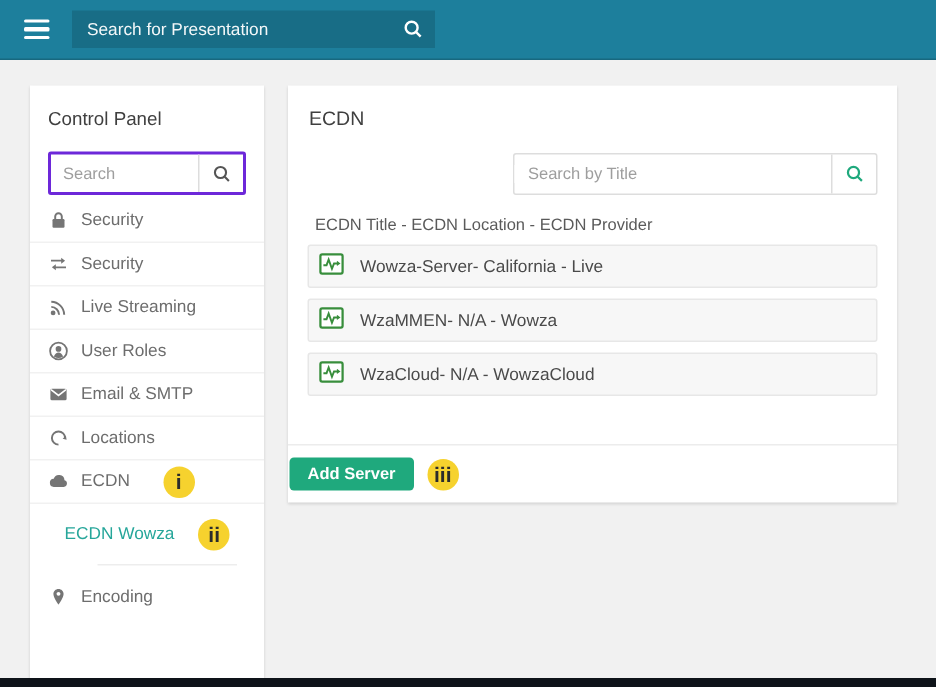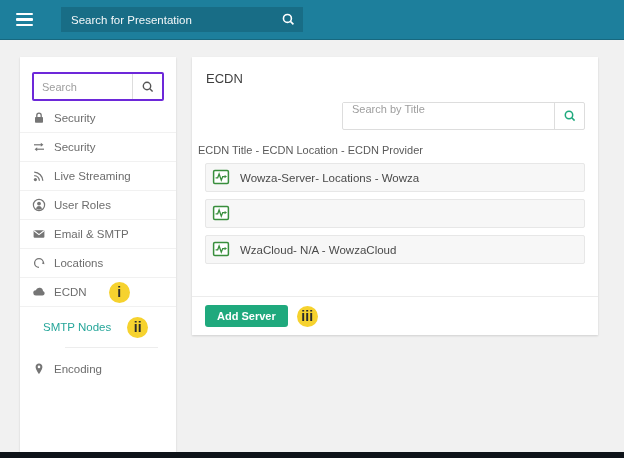--- a/index.html
+++ b/index.html
@@ -15,21 +15,21 @@
   .topbar {
     position:absolute; left:0; top:0; width:624px; height:40px;
     background:#1D7F9C;
     border-bottom:1px solid rgba(0,0,0,0.18);
     display:flex; align-items:center;
     z-index:5;
   }
   .hamburger { margin-left:16px; cursor:pointer; display:flex; flex-direction:column; gap:3px; }
   .hamburger span { width:17px; height:2.5px; background:#fff; border-radius:1px; }
   .topbar-search {
-    margin-left:28px; width:242px; height:25px;
+    margin-left:15px; width:242px; height:25px;
     background:rgba(0,0,0,0.14);
     display:flex; align-items:center;
   }
   .topbar-search input {
     flex:1; height:100%; background:transparent; border:none; outline:none;
     color:#fff; font-size:11.5px; padding-left:10px;
     font-family:"Liberation Sans", sans-serif;
   }
   .topbar-search input::placeholder { color:#fff; opacity:0.95; }
   .topbar-search .icon-btn { width:30px; display:flex; justify-content:center; cursor:pointer; }
@@ -80,43 +80,43 @@
     font-size:14px; font-weight:bold;
     display:flex; align-items:center; justify-content:center;
     flex:0 0 21px;
   }
 
   
   .main-title { padding:14px 0 0 14px; font-size:13px; color:#3f3f3f; }
   .main-search {
     margin:16px 13px 0 auto; width:243px; height:28px;
     border:1px solid #ddd; border-radius:2px;
-    display:flex; align-items:flex-start; background:#fff;
+    display:flex; align-items:center; background:#fff;
   }
   .main-search input {
     flex:1; min-width:0; border:none; outline:none; font-size:11px; padding-left:9px;
     color:#616161; font-family:"Liberation Sans", sans-serif;
   }
   .main-search input::placeholder { color:#9e9e9e; }
   .main-search .icon-btn {
     width:30px; height:100%; border-left:1px solid #ddd;
     display:flex; align-items:center; justify-content:center; cursor:pointer;
   }
-  .list-header { margin:14px 0 0 6px; font-size:11px; color:#5a5a5a; }
+  .list-header { margin:14px 0 0 18px; font-size:11px; color:#5a5a5a; }
   .rows { margin:7px 13px 0 13px; }
   .row {
     display:flex; align-items:center; gap:10px;
     height:29px; margin-bottom:7px; padding-left:6px;
     background:#F7F7F7; border:1px solid #E7E7E7; border-radius:2px;
     font-size:11.5px; color:#4a4a4a; cursor:pointer;
   }
   .card-footer {
     position:absolute; left:0; right:0; bottom:0; height:39px;
     border-top:1px solid #ececec;
-    display:flex; align-items:center; gap:9px; padding-left:13px;
+    display:flex; align-items:center; gap:9px; padding-left:1px;
   }
   .btn-green {
     background:#1FA97D; color:#fff; border:none; border-radius:3px;
     font-size:11px; font-weight:bold; height:22px; padding:0 12px;
     cursor:pointer; font-family:"Liberation Sans", sans-serif;
   }
 
   
   .bottom-strip {
     position:absolute; left:0; bottom:0; width:624px; height:6px;
@@ -137,20 +137,21 @@
     <div class="icon-btn">
       <svg width="15" height="15" viewBox="0 0 14 14">
           <circle cx="6" cy="6" r="3.7" fill="none" stroke="#fff" stroke-width="1.5"></circle>
           <line x1="8.8" y1="8.8" x2="11.6" y2="11.6" stroke="#fff" stroke-width="1.5"></line>
         </svg>
     </div>
   </div>
 </div>
 
 <div class="card sidebar">
+  <div class="sidebar-title">Control Panel</div>
 
   <div class="side-search">
     <input type="text" placeholder="Search" style="">
     <div class="icon-btn">
       <svg width="14" height="14" viewBox="0 0 14 14">
           <circle cx="6" cy="6" r="3.7" fill="none" stroke="#555" stroke-width="1.4"></circle>
           <line x1="8.8" y1="8.8" x2="11.6" y2="11.6" stroke="#555" stroke-width="1.4"></line>
         </svg>
     </div>
   </div>
@@ -217,21 +218,21 @@
     <li class="menu-item">
       <span class="mi">
         <svg width="14" height="14" viewBox="0 0 14 14">
             <path d="M4.1 10.6a2.7 2.7 0 01-.3-5.4 3.7 3.7 0 017.2.9 2.3 2.3 0 01-.5 4.5z" fill="#757575"></path>
           </svg>
       </span>
       <span>ECDN</span>
       <span class="abadge" style="margin-left:14px">i</span>
     </li>
     <li class="menu-item sub">
-      <span>SMTP Nodes</span>
+      <span>ECDN Wowza</span>
       <span class="abadge" style="margin-left:8px">ii</span>
     </li>
     <li class="sub-divider"></li>
     <li class="menu-item last">
       <span class="mi">
         <svg width="14" height="14" viewBox="0 0 14 14">
             <path d="M7 1.6C5.1 1.6 3.6 3.1 3.6 5c0 2.5 3.4 7.1 3.4 7.1s3.4-4.6 3.4-7.1c0-1.9-1.5-3.4-3.4-3.4z" fill="#757575"></path>
             <circle cx="7" cy="4.9" r="1.3" fill="#fff"></circle>
           </svg>
       </span>
@@ -257,30 +258,31 @@
 
   <div class="rows">
     <div class="row">
       <span>
         <svg width="18" height="18" viewBox="0 0 18 18">
             <rect x="1.6" y="2.6" width="14.8" height="12.8" rx="1.2" fill="#fff" stroke="#388E3C" stroke-width="1.5"></rect>
             <path d="M3.6 9.8h2.1l1.4-3.8 2.2 6.2 1.4-3.6h2.2" fill="none" stroke="#388E3C" stroke-width="1.3"></path>
             <path d="M12.6 6.9l2.4 1.7-2.4 1.7z" fill="#388E3C"></path>
           </svg>
       </span>
-      <span>Wowza-Server- Locations - Wowza</span>
+      <span>Wowza-Server- California - Live</span>
     </div>
     <div class="row">
       <span>
         <svg width="18" height="18" viewBox="0 0 18 18">
             <rect x="1.6" y="2.6" width="14.8" height="12.8" rx="1.2" fill="#fff" stroke="#388E3C" stroke-width="1.5"></rect>
             <path d="M3.6 9.8h2.1l1.4-3.8 2.2 6.2 1.4-3.6h2.2" fill="none" stroke="#388E3C" stroke-width="1.3"></path>
             <path d="M12.6 6.9l2.4 1.7-2.4 1.7z" fill="#388E3C"></path>
           </svg>
       </span>
+      <span>WzaMMEN- N/A - Wowza</span>
     </div>
     <div class="row">
       <span>
         <svg width="18" height="18" viewBox="0 0 18 18">
             <rect x="1.6" y="2.6" width="14.8" height="12.8" rx="1.2" fill="#fff" stroke="#388E3C" stroke-width="1.5"></rect>
             <path d="M3.6 9.8h2.1l1.4-3.8 2.2 6.2 1.4-3.6h2.2" fill="none" stroke="#388E3C" stroke-width="1.3"></path>
             <path d="M12.6 6.9l2.4 1.7-2.4 1.7z" fill="#388E3C"></path>
           </svg>
       </span>
       <span>WzaCloud- N/A - WowzaCloud</span>

